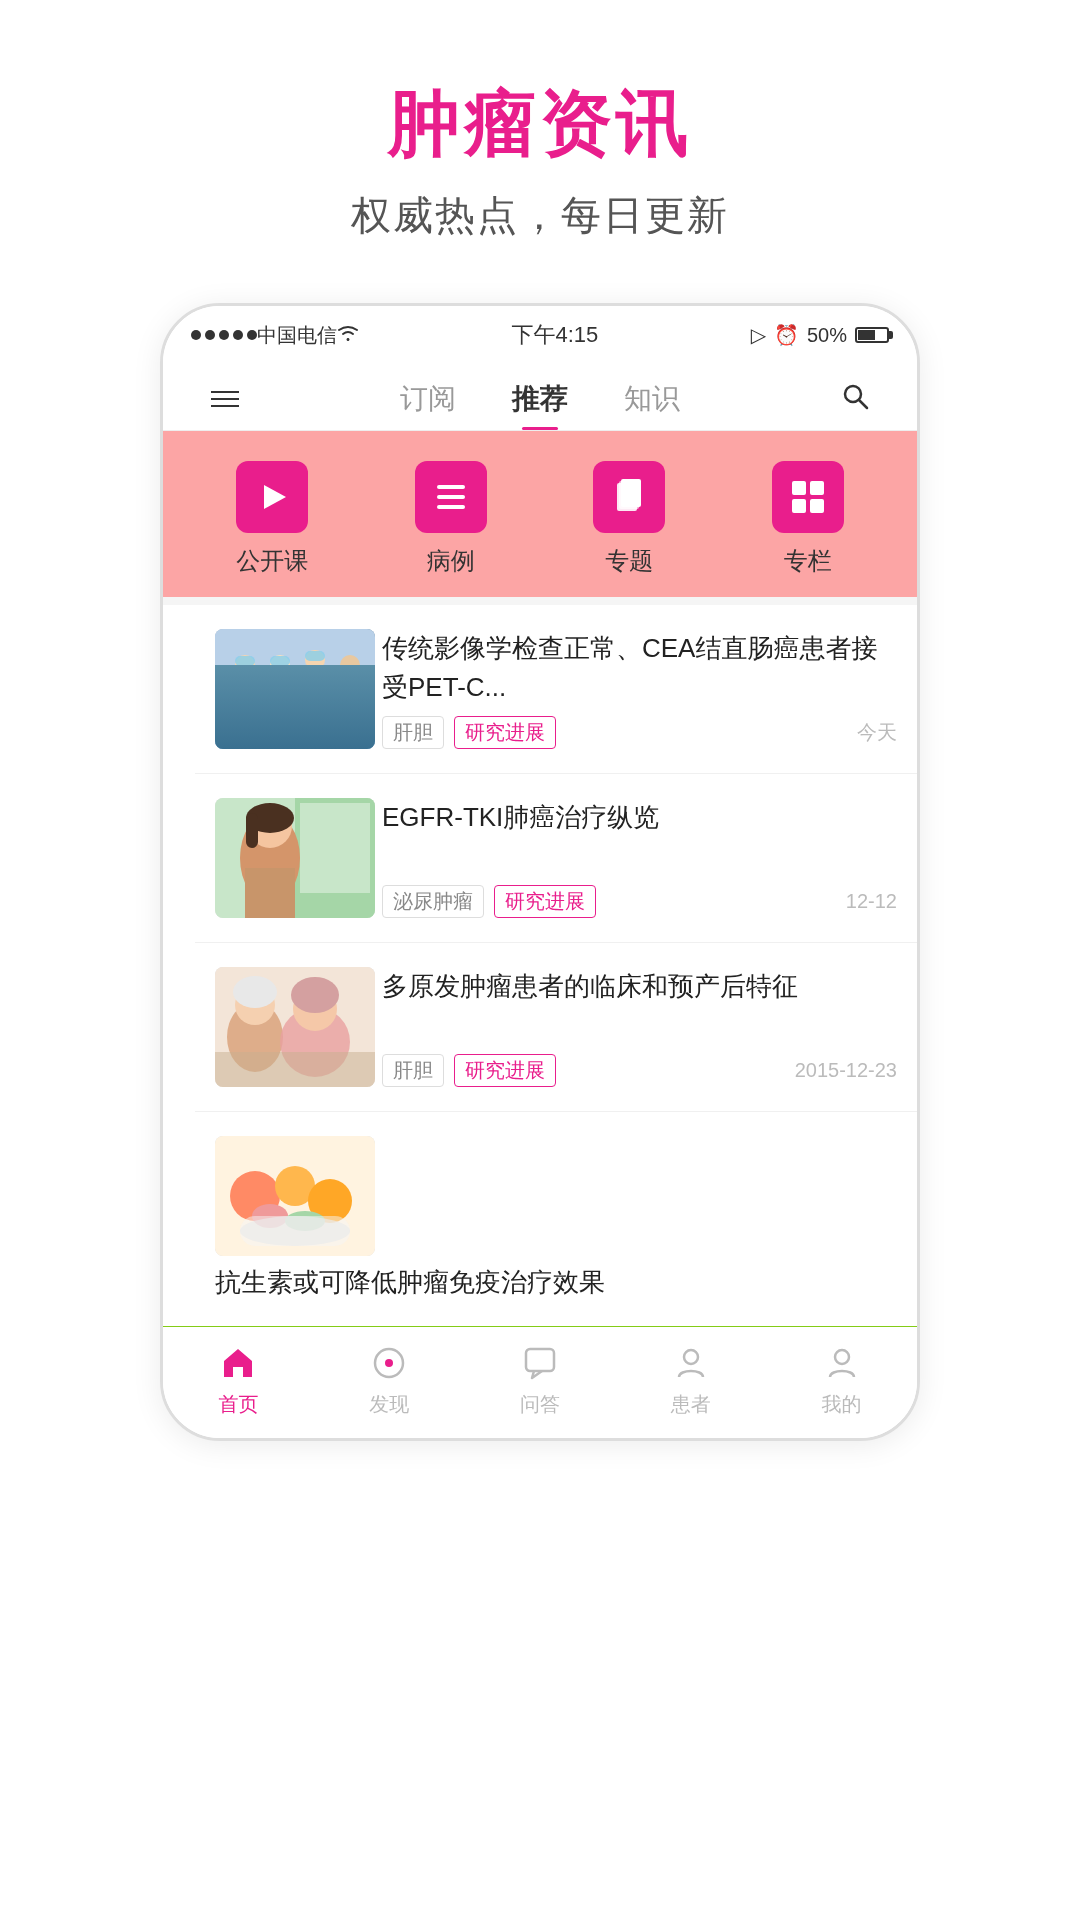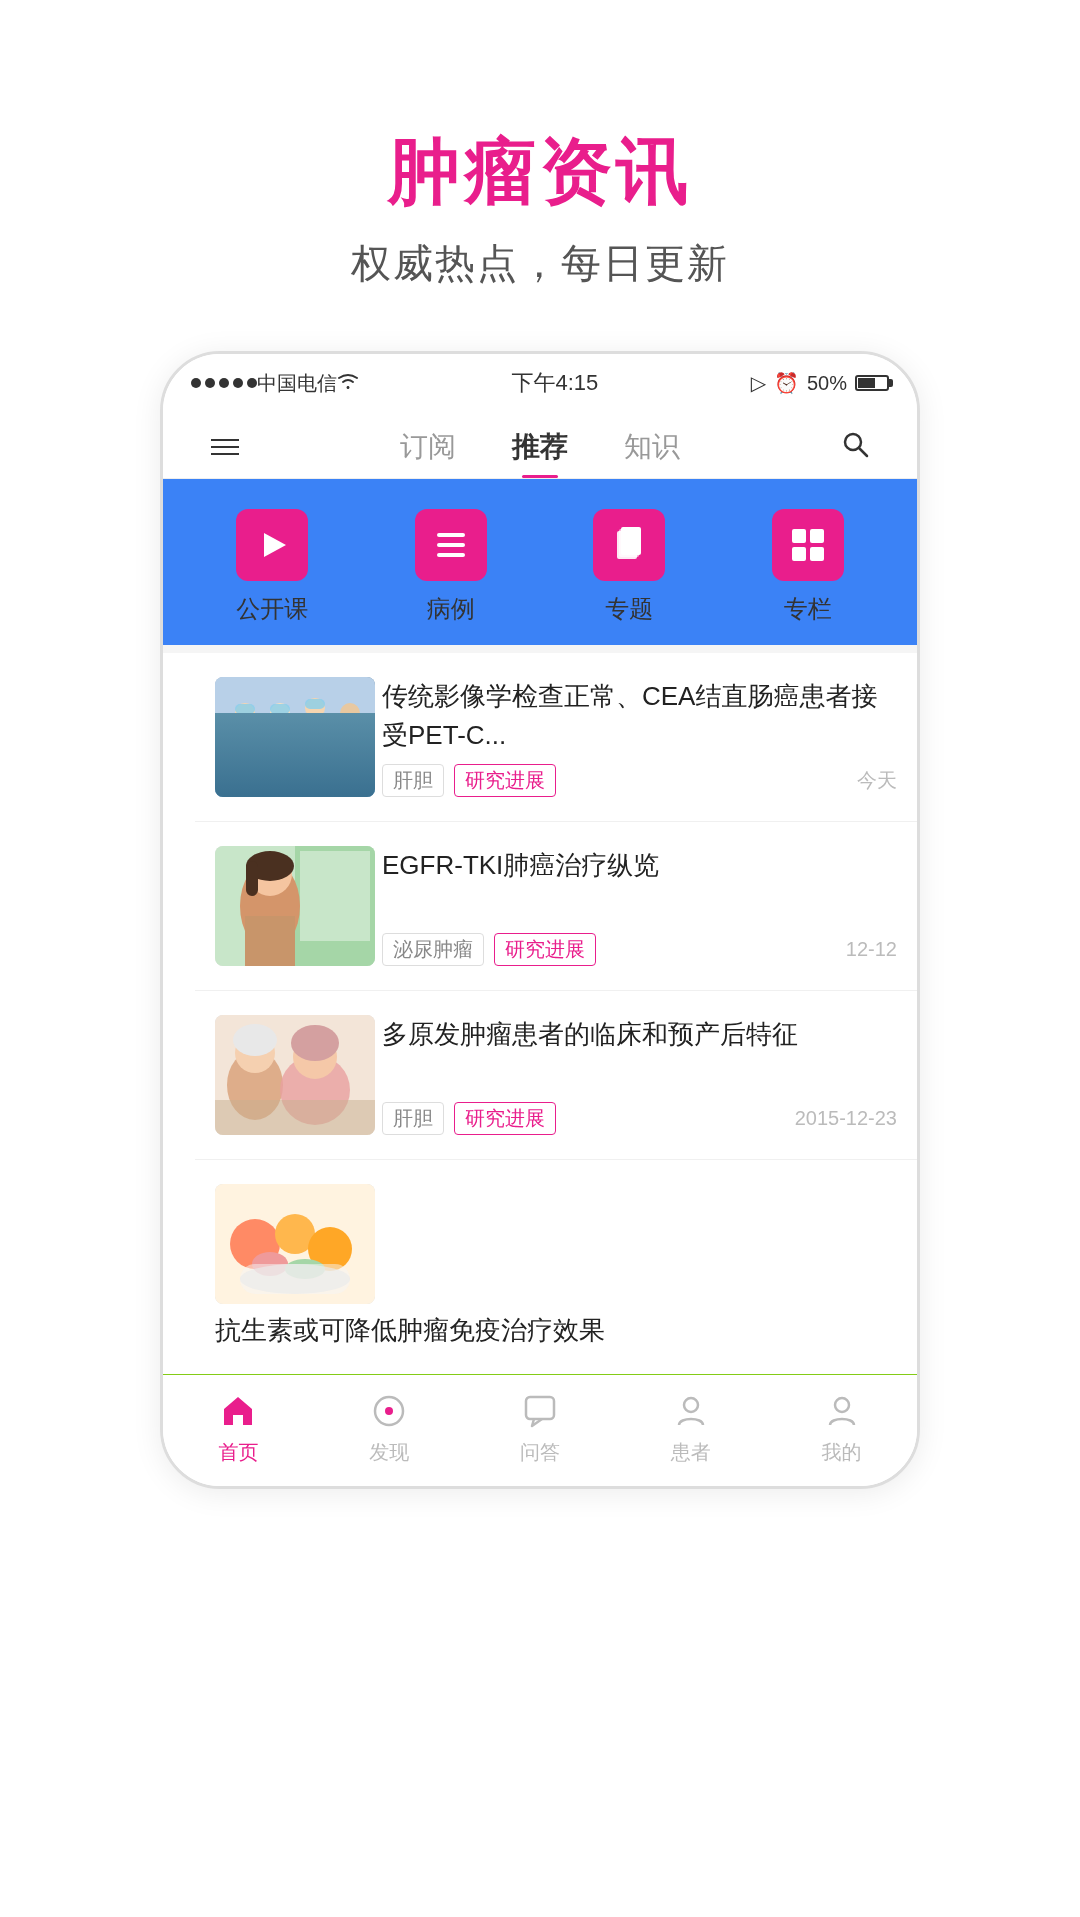--- a/index.html
+++ b/index.html
@@ -10,21 +10,20 @@
       min-height: 1917px;
       display: flex;
       flex-direction: column;
       align-items: center;
       background: white;
     }
 
     .page-header {
       text-align: center;
       padding: 76px 0 40px;
-      margin-top: 48px;
     }
     .page-title {
       font-size: 72px;
       color: #e91e8c;
       font-weight: bold;
       letter-spacing: 4px;
     }
     .page-subtitle {
       font-size: 40px;
       color: #555;
@@ -119,21 +118,21 @@
     }
     .nav-search {
       font-size: 28px; color: #333; cursor: pointer; padding: 8px;
     }
 
     
     .categories {
       display: flex;
       justify-content: space-around;
       padding: 30px 20px 20px;
-      background: #3b82f6;
+      background: #fca5a5;
       border-bottom: 8px solid #f5f5f5;
     }
     .category-item {
       display: flex;
       flex-direction: column;
       align-items: center;
       gap: 12px;
       cursor: pointer;
     }
     .category-icon {

